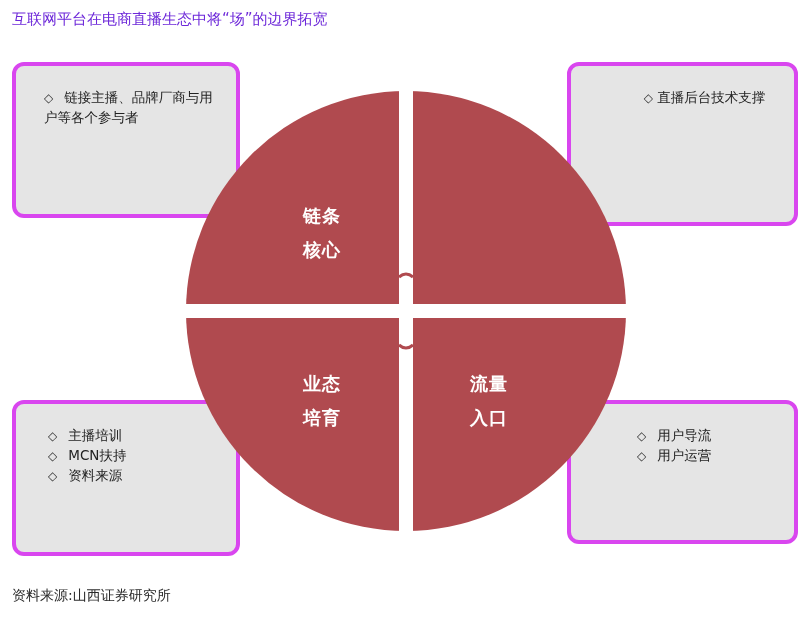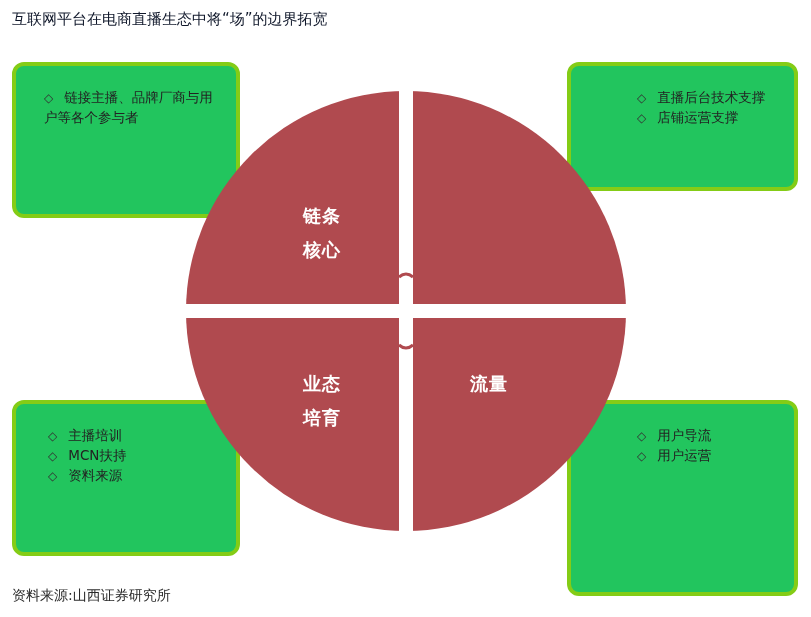--- a/index.html
+++ b/index.html
@@ -1,29 +1,29 @@
 <!DOCTYPE html>
 <html><head>
   <meta charset="utf-8">
   <style>
     html, body { margin: 0; padding: 0; }
     body {
       width: 811px; height: 617px; background: #ffffff; position: relative; overflow: hidden;
       font-family: "DejaVu Sans", "Liberation Sans", sans-serif; color: #222;
     }
     .title {
-      position: absolute; left: 12px; top: 10px; font-size: 15px; color: #0f172a; white-space: nowrap;
+      position: absolute; left: 12px; top: 10px; font-size: 15px; color: #6d28d9; white-space: nowrap;
     }
     .box {
-      position: absolute; box-sizing: border-box; border: 4px solid #84cc16; border-radius: 12px; background: #22c55e;
+      position: absolute; box-sizing: border-box; border: 4px solid #d946ef; border-radius: 12px; background: #e5e5e5;
     }
     .box-tl { left: 12px; top: 62px; width: 228px; height: 156px; }
-    .box-tr { left: 567px; top: 62px; width: 231px; height: 129px; }
+    .box-tr { left: 567px; top: 62px; width: 231px; height: 164px; text-align: right; }
     .box-bl { left: 12px; top: 400px; width: 228px; height: 156px; }
-    .box-br { left: 567px; top: 400px; width: 231px; height: 196px; }
+    .box-br { left: 567px; top: 400px; width: 231px; height: 144px; }
     .box-text {
       position: absolute; font-size: 13.5px; line-height: 19px; color: #222;
     }
     .box-tl .box-text { left: 28px; top: 22px; width: 180px; }
     .box-tr .box-text { left: 66px; top: 22px; }
     .box-bl .box-text { left: 32px; top: 22px; }
     .box-br .box-text { left: 66px; top: 22px; }
     .item { display: block; white-space: nowrap; }
     .bullet { display: inline-block; width: 16px; font-size: 12px; color: #333; }
     .circle-wrap { position: absolute; left: 186px; top: 91px; width: 440px; height: 440px; }
@@ -52,24 +52,20 @@
       <span>链接主播、品牌厂商与用户等各个参与者</span>
     </span>
   </div>
 </div>
 
 <div class="box box-tr">
   <div class="box-text">
     <span class="item">
       <span class="bullet">◇</span>
       <span>直播后台技术支撑</span>
-    </span>
-    <span class="item">
-      <span class="bullet">◇</span>
-      <span>店铺运营支撑</span>
     </span>
   </div>
 </div>
 
 <div class="box box-bl">
   <div class="box-text">
     <span class="item">
       <span class="bullet">◇</span>
       <span>主播培训</span>
     </span>
@@ -117,16 +113,17 @@
   <div class="quad-label q-tl">
     <div>链条</div>
     <div>核心</div>
   </div>
   <div class="quad-label q-bl">
     <div>业态</div>
     <div>培育</div>
   </div>
   <div class="quad-label q-br">
     <div>流量</div>
+    <div>入口</div>
   </div>
 </div>
 
 <div class="footer">资料来源:山西证券研究所</div>
 
 </body></html>

